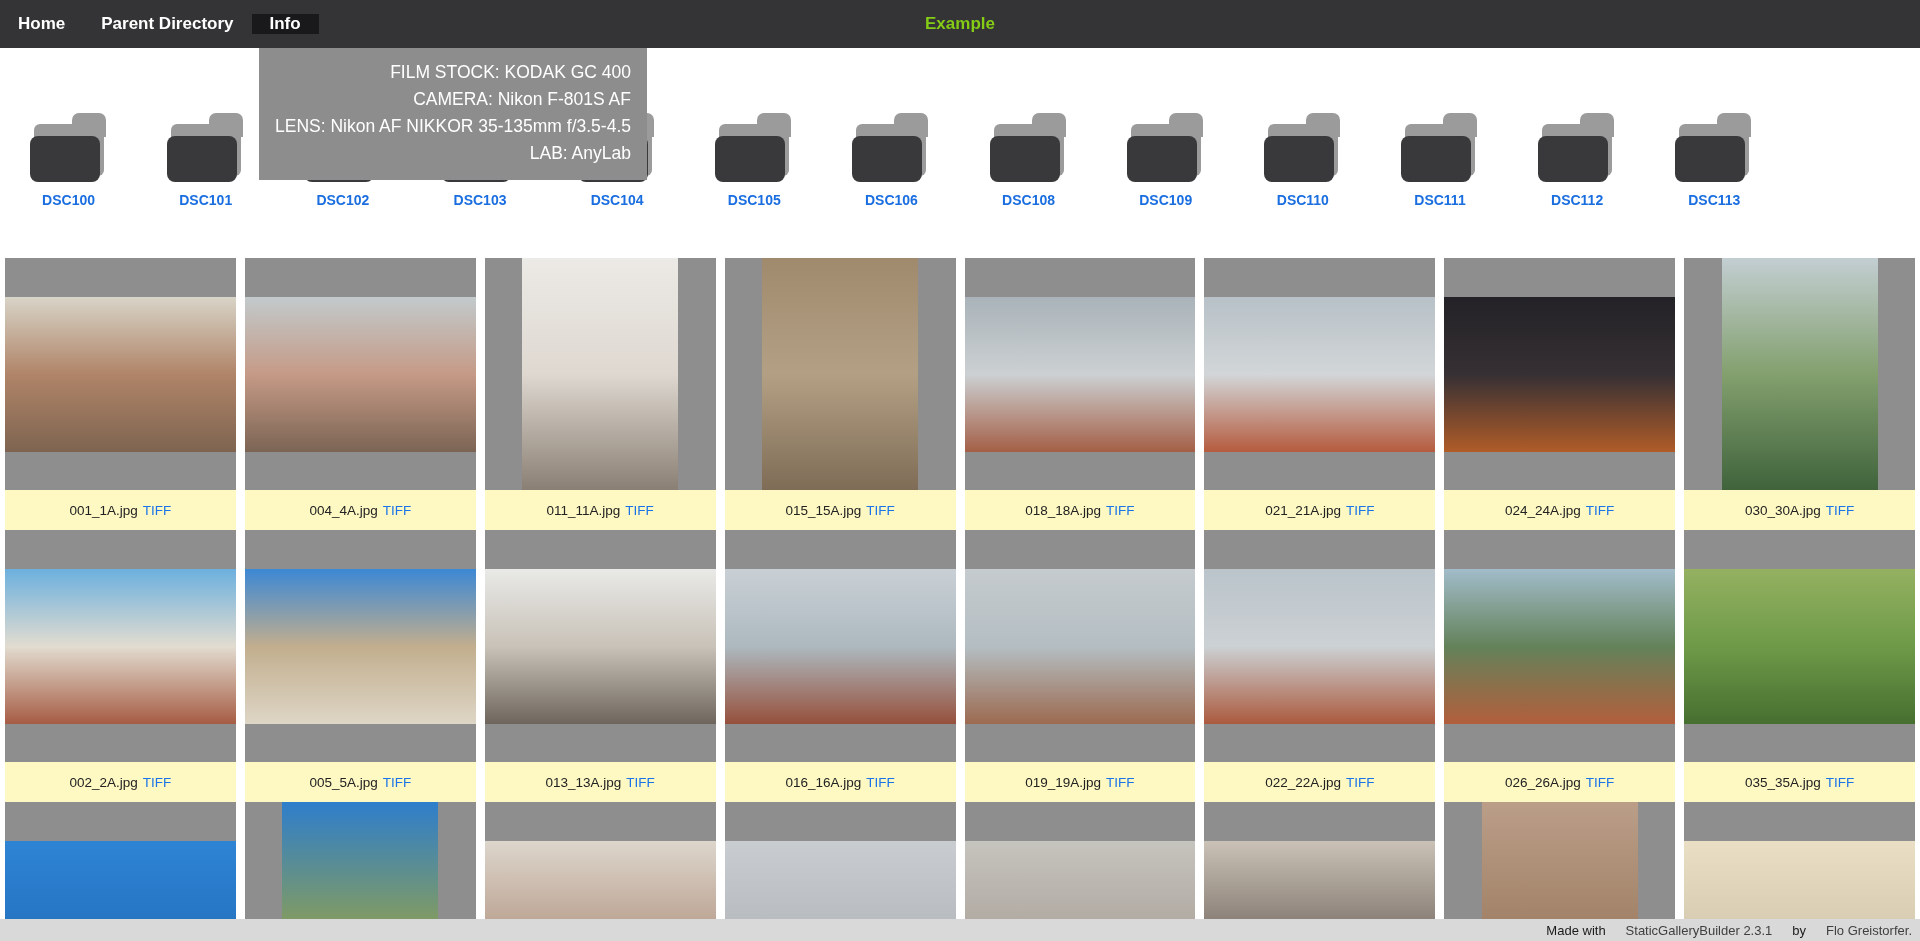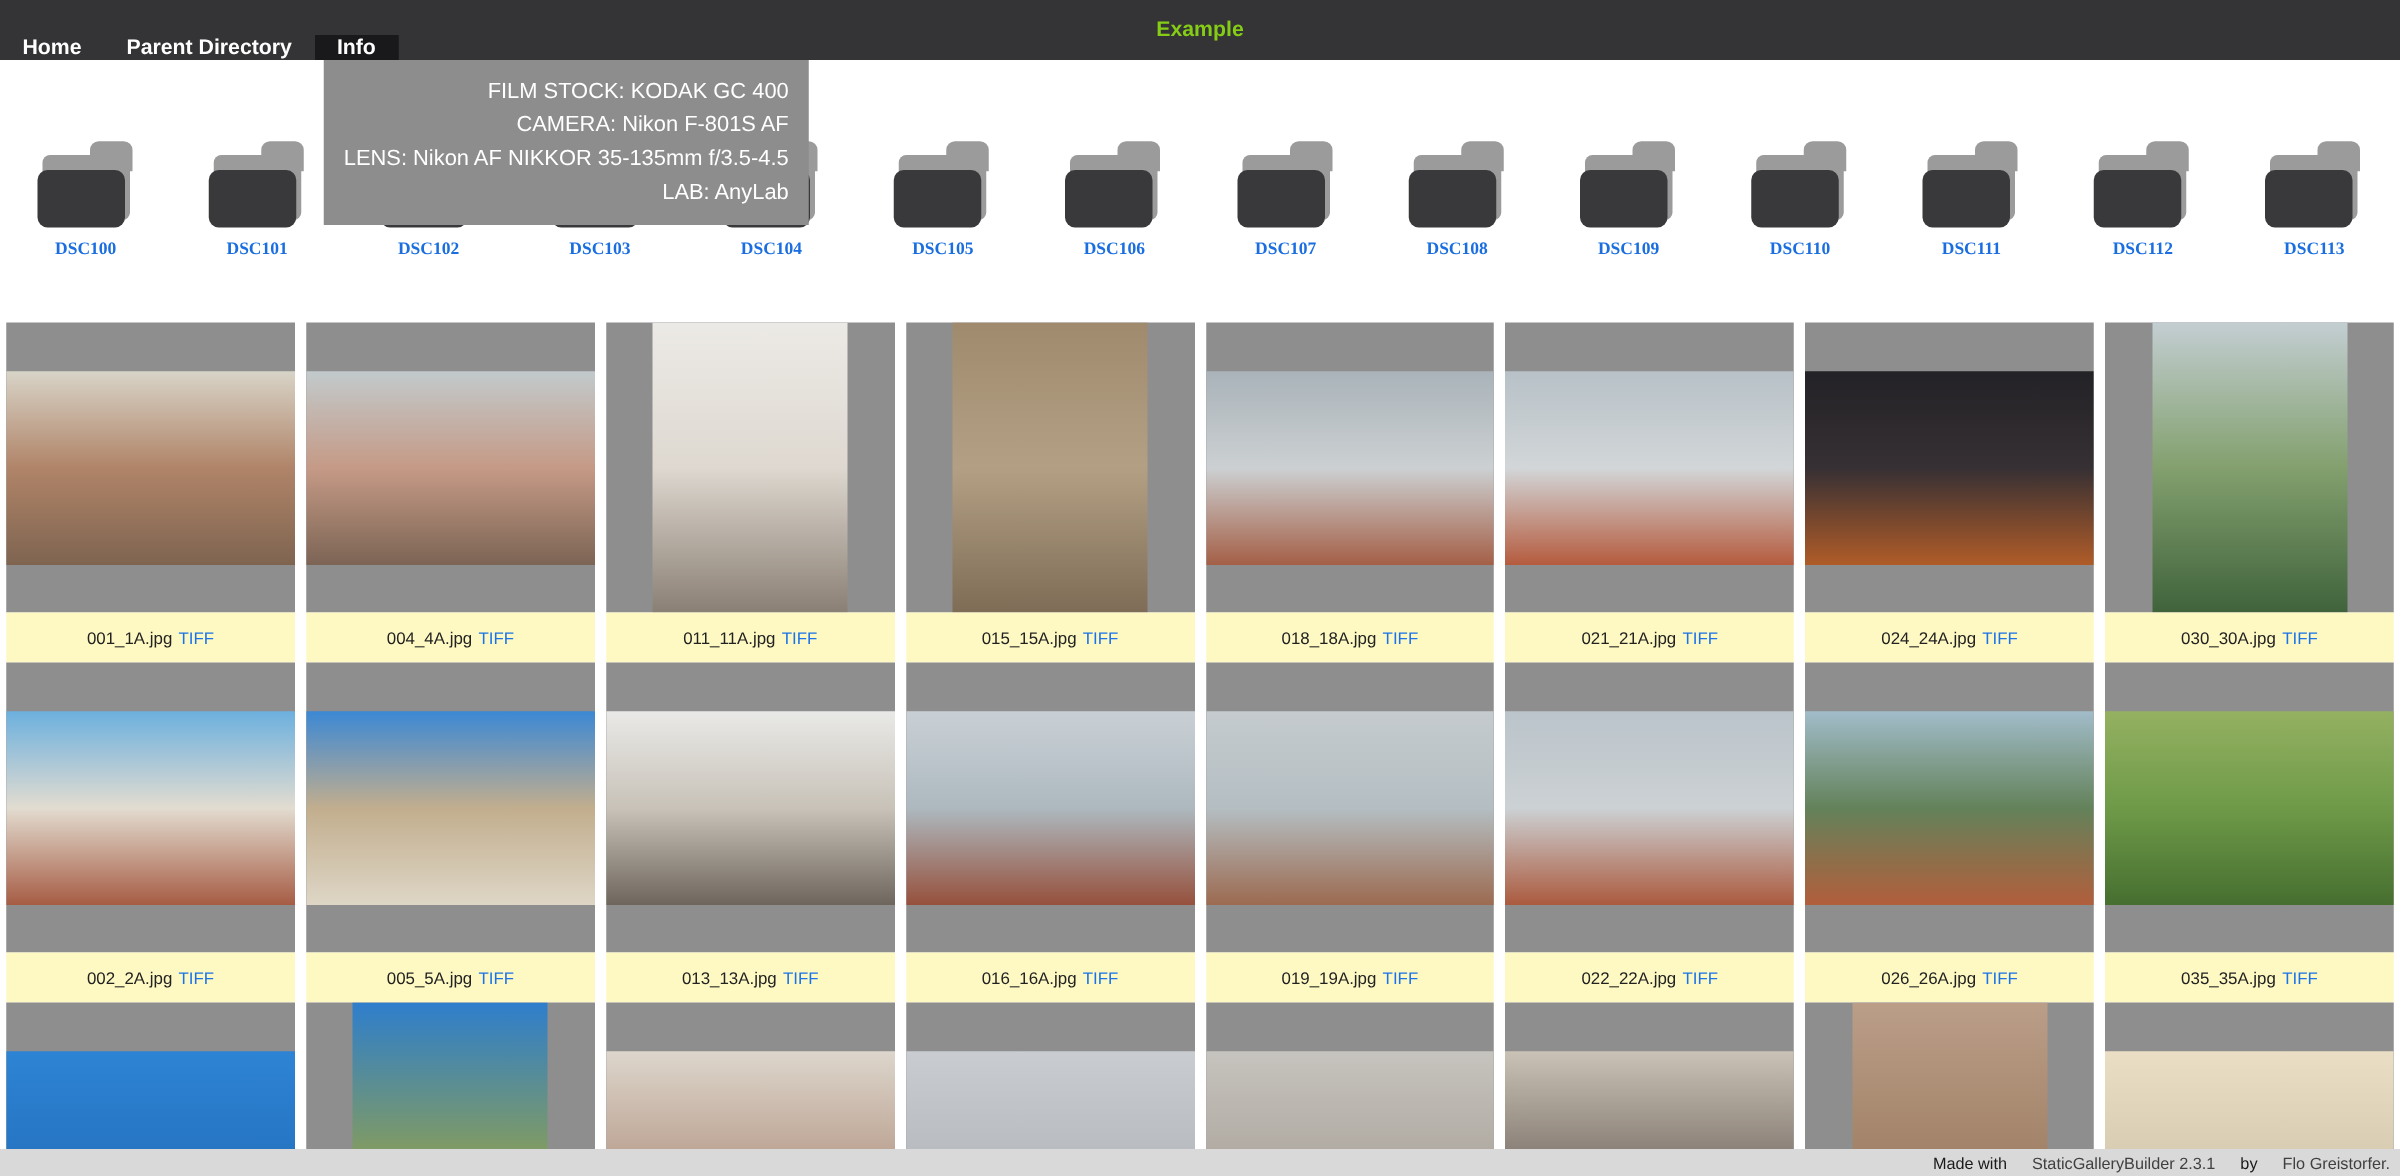--- a/index.html
+++ b/index.html
@@ -9,21 +9,21 @@
   }
   *{box-sizing:border-box;}
   html,body{margin:0;padding:0;}
   body{
     width:1920px;height:941px;overflow:hidden;background:#ffffff;
     font-family:"Liberation Sans","DejaVu Sans",sans-serif;
   }
   
   .nav{
     position:relative;height:48px;background:var(--nav-bg);
-    display:flex;align-items:flex-end;z-index:30;
+    display:flex;align-items:center;z-index:30;
   }
   .nav-item{
     display:flex;align-items:center;padding:0 18px;color:#ffffff;
     font-size:17px;font-weight:bold;cursor:pointer;text-decoration:none;white-space:nowrap;
   }
   .nav-item.active{background:var(--nav-active-bg);}
   .nav-title{
     position:absolute;left:0;right:0;top:0;height:48px;
     display:flex;align-items:center;justify-content:center;
     color:#84cc16;font-size:17px;font-weight:bold;pointer-events:none;
@@ -35,21 +35,21 @@
     padding:11px 16px 13px 16px;font-size:17.5px;line-height:27px;
     min-width:380px;
   }
   .tooltip-line{white-space:nowrap;text-align:right;}
   
   .folders{
     display:grid;grid-template-columns:repeat(14,1fr);
     margin-top:56px;
   }
   .folder{
-    display:flex;flex-direction:column;align-items:center;text-decoration:none;cursor:pointer;font-family:Liberation Serif, serif;
+    display:flex;flex-direction:column;align-items:center;text-decoration:none;cursor:pointer;
   }
   .folder-icon{position:relative;width:96px;height:80px;display:block;}
   .folder-back{
     position:absolute;left:13px;top:20px;width:70px;height:52px;
     background:var(--folder-back);border-radius:6px;
   }
   .folder-back::before{
     content:"";position:absolute;right:-2px;top:-11px;width:34px;height:24px;
     background:var(--folder-back);border-radius:7px 7px 0 0;
   }
@@ -156,27 +156,20 @@
       <span class="folder-back"></span>
       <span class="folder-front"></span>
     </span>
     <span class="folder-label">DSC106</span>
   </a>
     <a class="folder">
     <span class="folder-icon">
       <span class="folder-back"></span>
       <span class="folder-front"></span>
     </span>
-    <span class="folder-label">DSC107</span>
-  </a>
-    <a class="folder">
-    <span class="folder-icon">
-      <span class="folder-back"></span>
-      <span class="folder-front"></span>
-    </span>
     <span class="folder-label">DSC108</span>
   </a>
     <a class="folder">
     <span class="folder-icon">
       <span class="folder-back"></span>
       <span class="folder-front"></span>
     </span>
     <span class="folder-label">DSC109</span>
   </a>
     <a class="folder">

